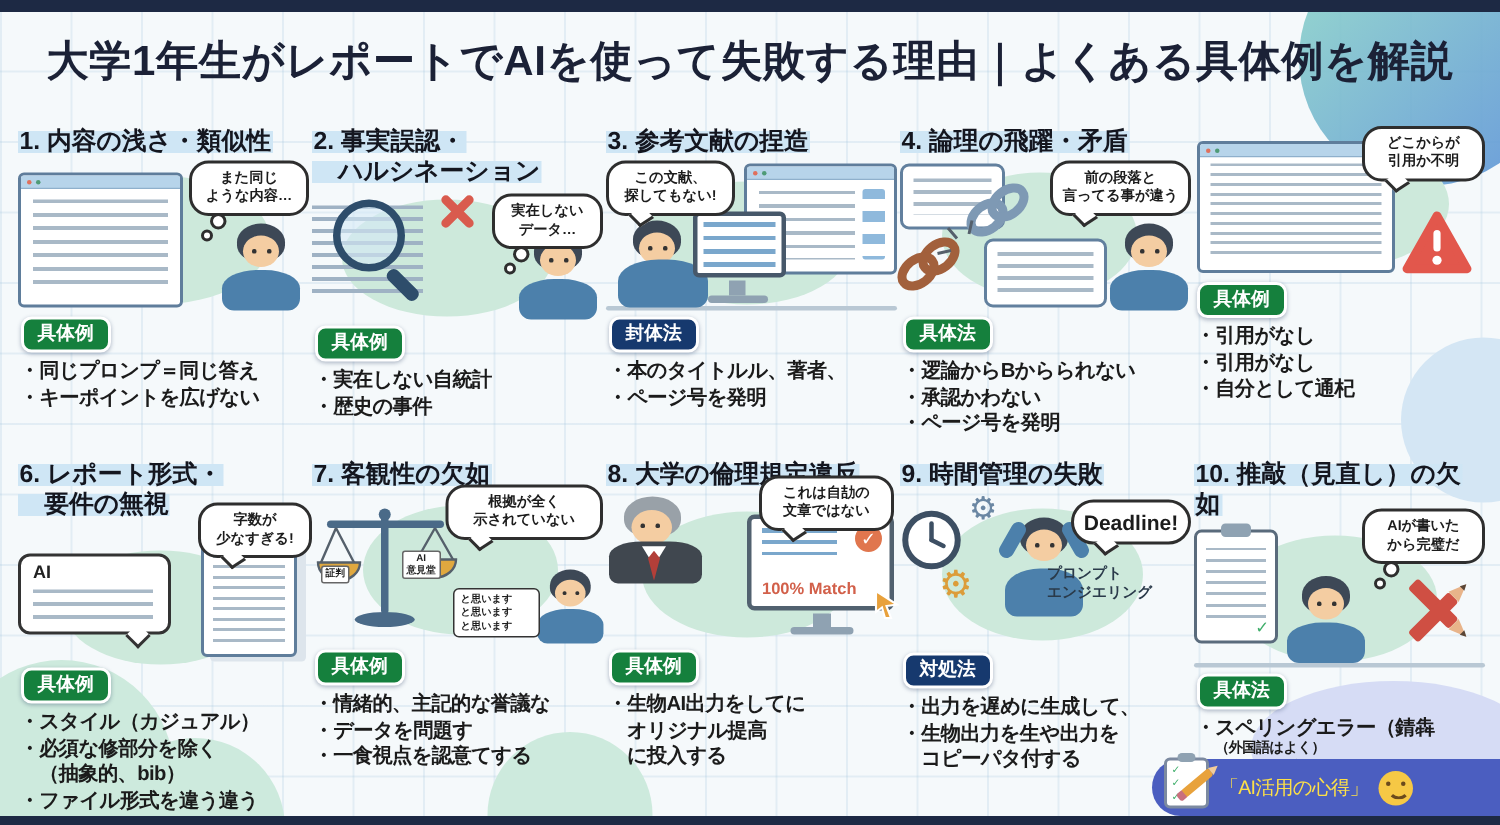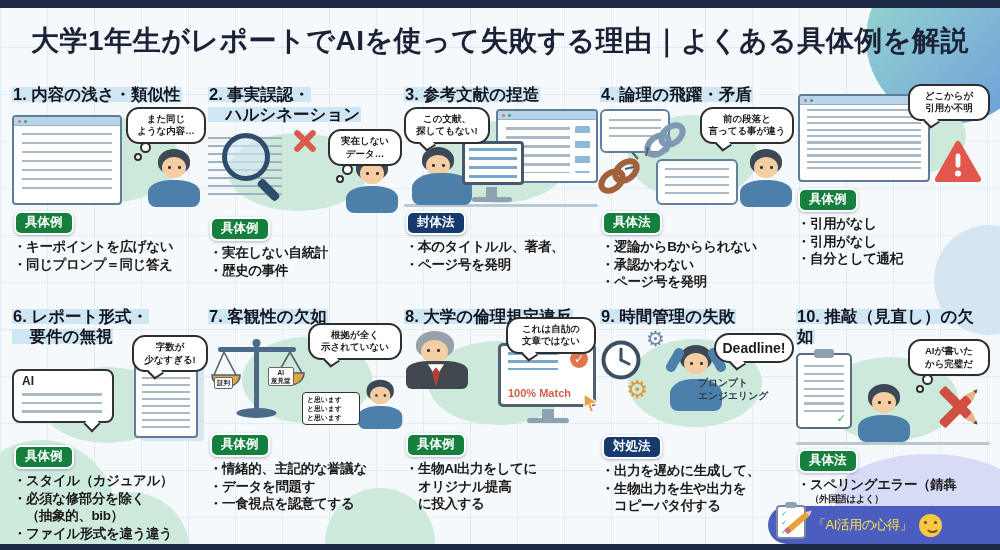--- a/index.html
+++ b/index.html
@@ -111,21 +111,21 @@
   .d-c6{right:8px;top:5px;width:64px;height:84px;z-index:2}
   .d-c6 .doc-h{position:absolute;right:5px;top:4px;font-size:5.5px;font-weight:700;color:#b06a5a}
   .d-c6 .lines{top:14px;bottom:6px;left:6px;right:6px;background:repeating-linear-gradient(to bottom,#a9b9c7 0 2px,transparent 2px 7px)}
   .bb-c6{right:-2px;top:-14px;width:76px}
   .sc-c7{left:2px;top:4px;width:96px;height:92px;z-index:1}
   .plab{position:absolute;background:#fff;border:1px solid #666;border-radius:2px;font-size:6.5px;font-weight:700;line-height:1.15;padding:1px 2px;text-align:center;white-space:pre-line;z-index:2}
   .pl-l{left:6px;top:48px}
   .pl-r{left:60px;top:38px}
   .smb-c7{position:absolute;left:94px;bottom:4px;width:58px;background:#fff;border:1.5px solid #333;border-radius:4px;
     font-size:6.8px;font-weight:700;line-height:1.35;padding:2px 4px;white-space:pre-line;z-index:3}
-  .bb-c7{right:0;top:-6px;width:94px}
+  .bb-c7{right:0;top:-6px;width:105px}
   .pe-c7{right:-2px;bottom:0;transform:scale(.85);transform-origin:bottom right}
   .pe-c8{left:0;top:2px;width:64px}
   .pe-c8 .p-hair{background:#99a1a8;width:38px;height:27px;left:12px}
   .pe-c8 .p-face{top:9px;left:17px;width:27px;height:23px}
   .pe-c8 .p-body{background:#40474f;width:62px;height:28px;border-radius:35% 35% 6px 6px}
   .p-shirt{position:absolute;bottom:12px;left:24px;width:16px;height:13px;background:#fff;clip-path:polygon(0 0,100% 0,50% 100%);z-index:1}
   .p-tie{position:absolute;bottom:2px;left:28px;width:8px;height:20px;background:#b33f39;clip-path:polygon(50% 0,100% 25%,50% 100%,0 25%);z-index:2}
   .m-c8{position:absolute;right:2px;top:14px;width:98px;height:64px;border:3px solid #51616f;border-radius:5px;background:#fff;z-index:3}
   .m8-lines{position:absolute;left:7px;top:6px;width:50px;height:18px;background:repeating-linear-gradient(to bottom,#7aa7cc 0 3px,transparent 3px 8px)}
   .match{position:absolute;left:7px;bottom:5px;font-size:11px;font-weight:800;color:#d2604a;letter-spacing:0}
@@ -195,22 +195,22 @@
     <div class="bubble thought bb-c1">また同じ
 ような内容…</div>
     <div class="person pe-c1">
         <div class="p-hair"></div>
         <div class="p-face"></div>
         <div class="p-body"></div>
       </div>
   </div>
   <div class="badge blue">具体例</div>
   <ul class="bullets">
+    <li>・同じプロンプ＝同じ答え</li>
     <li>・キーポイントを広げない</li>
-    <li>・同じプロンプ＝同じ答え</li>
   </ul>
 </section>
 
 <section class="card c2">
   <h2 class="ctitle"><span>2. 事実誤認・
 　ハルシネーション</span></h2>
   <div class="fig">
     <div class="blob" style="left:20px;top:6px;width:140px;height:78px"></div>
     <div class="t-c2"></div>
     <div class="magc"></div>

